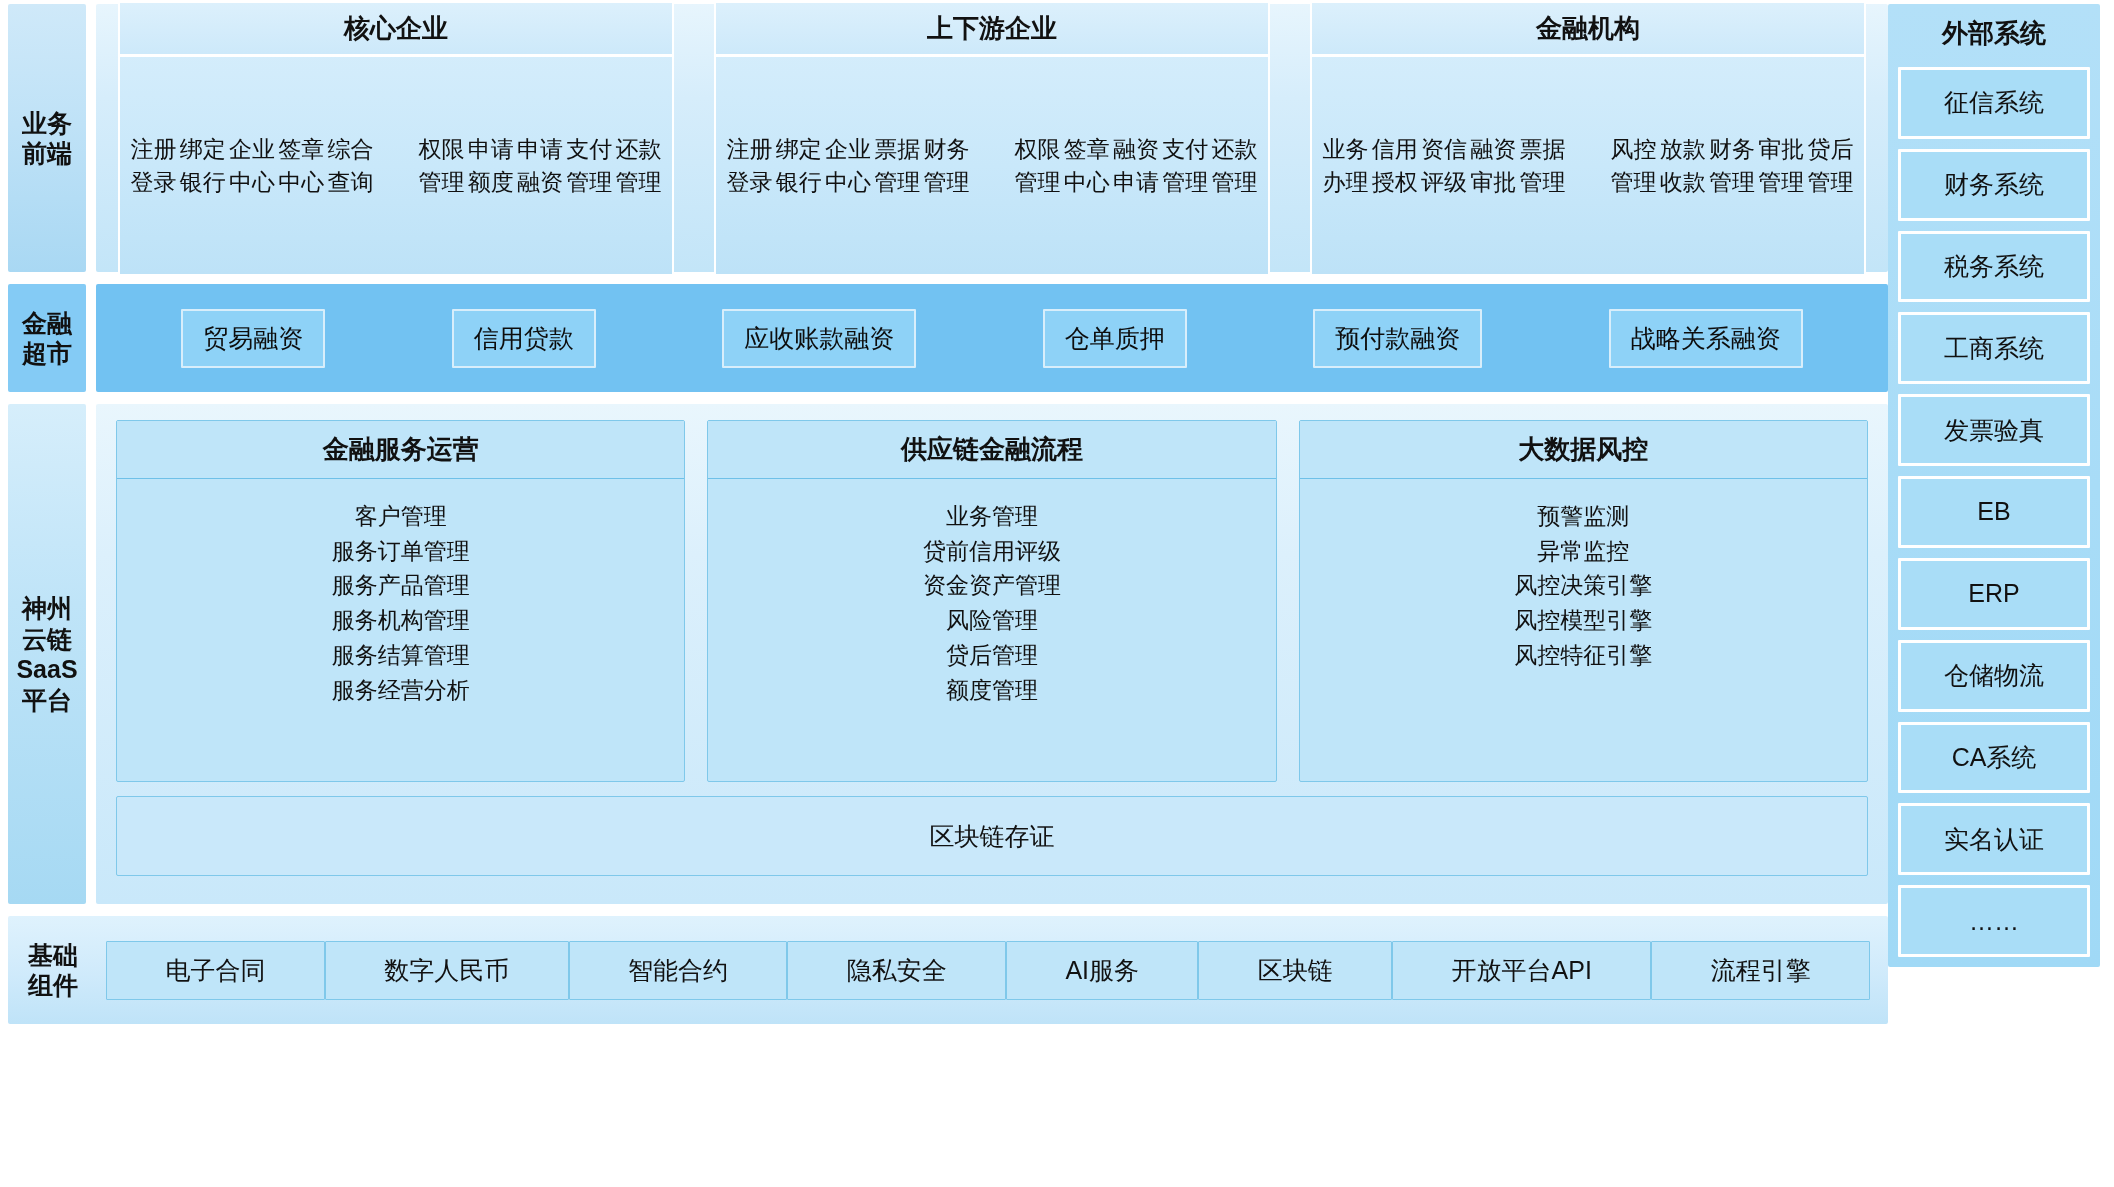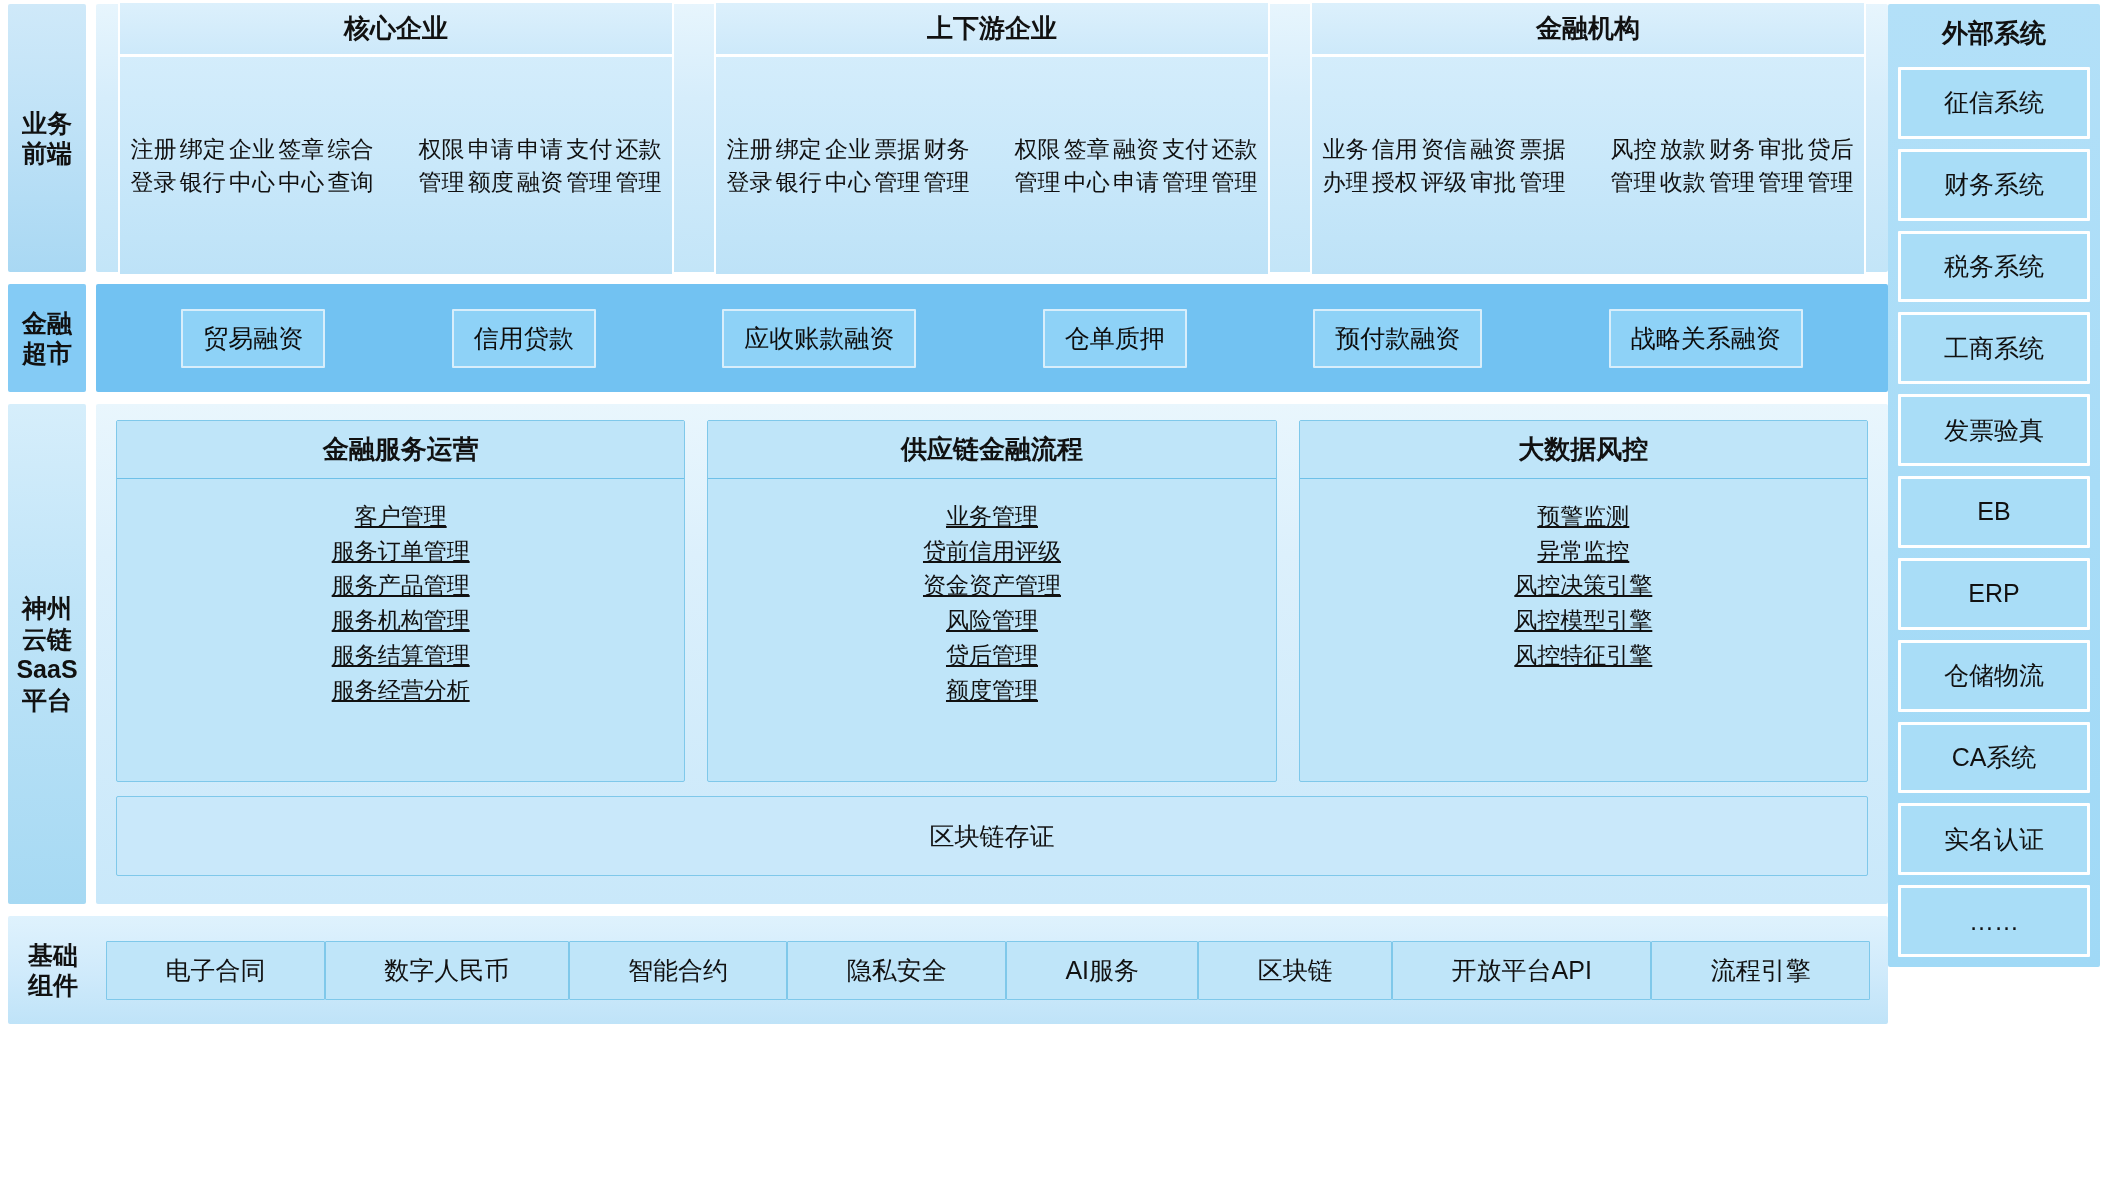--- a/index.html
+++ b/index.html
@@ -166,21 +166,20 @@
   .saas-card-body {
     flex: 1 1 auto;
     display: flex;
     flex-direction: column;
     align-items: center;
     padding-top: 22px;
     gap: 3px;
     font-size: 23px;
     line-height: 1.38;
     color: #111;
-    text-decoration: underline;
   }
   .blockchain-bar {
     height: 80px;
     border: 1px solid #7fc8ea;
     border-radius: 2px;
     background: #c9e8fa;
     display: flex;
     align-items: center;
     justify-content: center;
     font-size: 25px;

